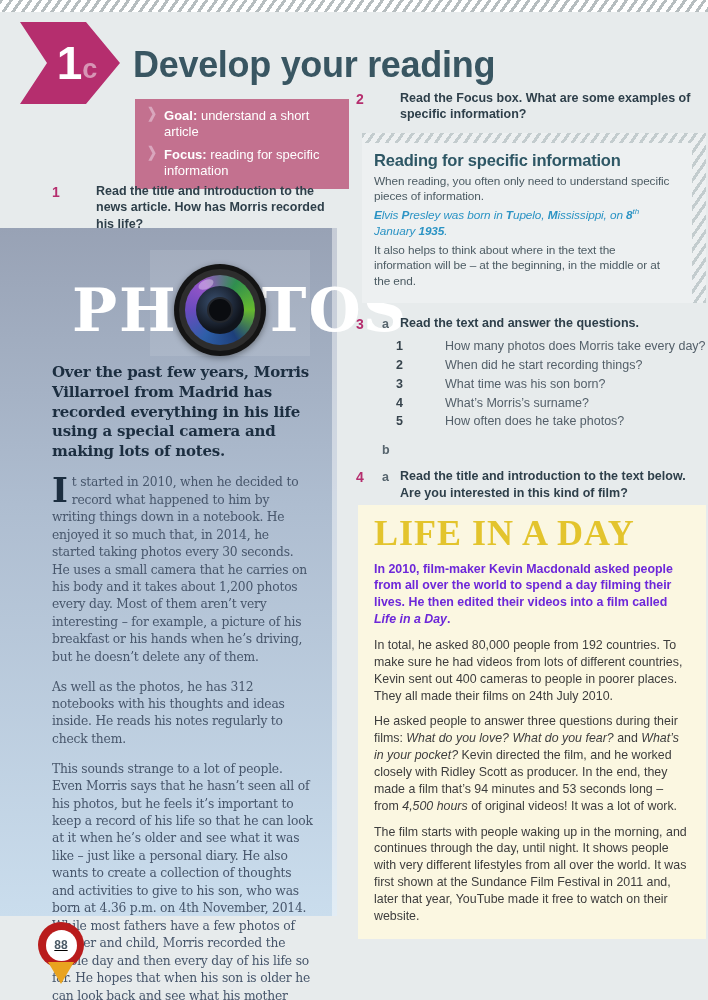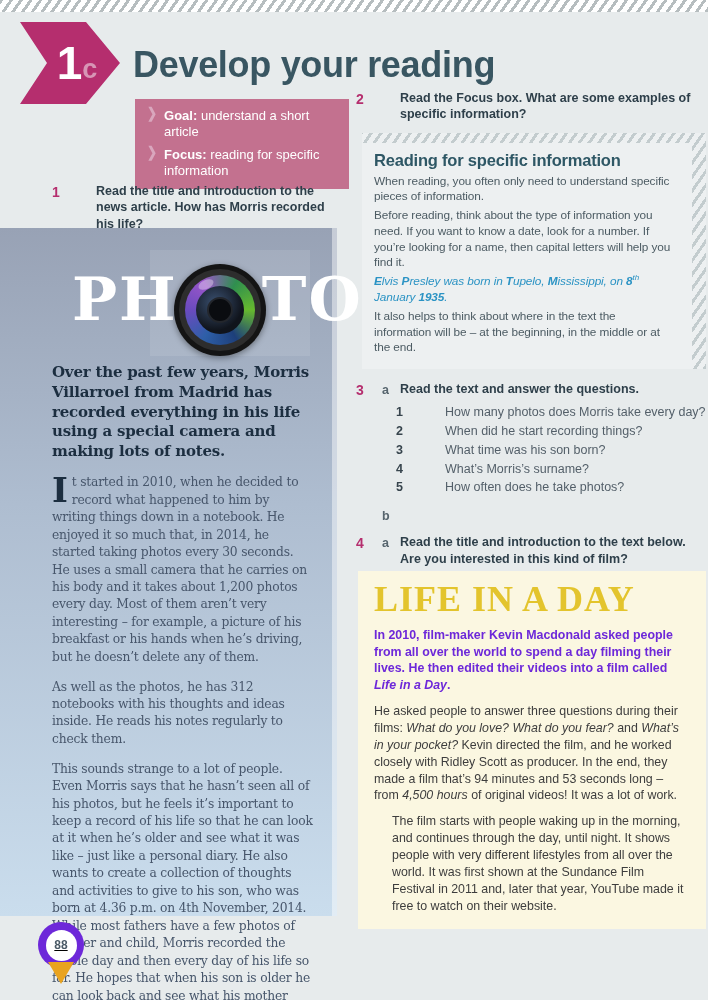--- a/index.html
+++ b/index.html
@@ -56,21 +56,21 @@
   }
   .article::after{content:"";position:absolute;top:0;right:0;width:5px;height:100%;
     background:rgba(255,255,255,0.45);}
   .lens-backdrop{position:absolute;left:150px;top:22px;width:160px;height:106px;
     background:rgba(255,255,255,0.10);}
   .art-title{position:absolute;left:8px;top:6px;color:#141414;
     font-family:"DejaVu Serif",serif;font-weight:900;white-space:nowrap;}
   .art-title .a{font-size:31px;letter-spacing:1px;}
   .art-title .life{font-size:41px;letter-spacing:2px;}
   .art-title .in{font-size:24px;letter-spacing:1px;}
-  .art-title2{position:absolute;left:72px;top:36px;display:flex;align-items:flex-start;
+  .art-title2{position:absolute;left:72px;top:36px;display:flex;align-items:center;
     color:#ffffff;font-family:"DejaVu Serif",serif;font-weight:900;font-size:60px;letter-spacing:2px;}
   .lens{width:92px;height:92px;border-radius:50%;background:#141414;position:relative;
     margin:0 -4px;flex:0 0 auto;box-shadow:0 2px 6px rgba(0,0,0,0.4);}
   .lens>div{position:absolute;border-radius:50%;}
   .lens .r1{inset:5px;background:#2d2d2d;}
   .lens .r2{inset:11px;background:conic-gradient(from 210deg,#2e5fa8,#6a4bbf,#9a56c9,#2f8f4f,#66b82e,#1d3f7a,#2e5fa8);}
   .lens .r3{inset:22px;background:radial-gradient(circle at 40% 35%,#3a5070,#10141c 65%);}
   .lens .r4{inset:33px;background:#0a0c10;border:2px solid #23262c;box-sizing:border-box;}
   .lens .hl{left:24px;top:16px;width:16px;height:9px;background:rgba(255,255,255,0.35);
     transform:rotate(-25deg);border-radius:50%;}
@@ -99,25 +99,25 @@
   .focusbox .example sup{font-size:8px;}
   
   .lifebox{
     background:#fbf7e1;margin:4px 0 14px 2px;padding:10px 16px 14px 16px;
   }
   .lifebox h2{
     margin:0 0 8px 0;font-family:"Liberation Serif",serif;font-weight:bold;
     color:#e3c42d;font-size:36px;letter-spacing:1px;line-height:1.05;
   }
   .lifebox p{margin:0 0 9px 0;font-size:12.4px;line-height:1.36;color:#3d3d3d;}
-  .lifebox p:last-child{margin-bottom:0;margin-left:18px;}
+  .lifebox p:last-child{margin-bottom:0;}
   .lifebox .lead{font-weight:bold;color:#6d28d9;}
   
   .page-pin{position:absolute;left:38px;top:922px;width:46px;height:64px;}
-  .page-pin .circle{width:46px;height:46px;border-radius:50%;background:#6d28d9;
+  .page-pin .circle{width:46px;height:46px;border-radius:50%;background:#b91c1c;
     display:flex;align-items:center;justify-content:center;text-decoration:underline;}
   .page-pin .inner{width:31px;height:31px;border-radius:50%;background:#ffffff;
     display:flex;align-items:center;justify-content:center;
     color:#4a5a66;font-size:12px;font-weight:bold;}
   .page-pin .tail{width:0;height:0;margin:-6px auto 0 auto;
     border-left:13px solid transparent;border-right:13px solid transparent;
     border-top:22px solid #e9a31f;}
   sup{line-height:0;font-style:italic;}
 </style>
 </head>
@@ -176,21 +176,20 @@
   <div class="ex-row">
     <span class="ex-num">2</span>
     <span class="ex-letter"></span>
     <span class="ex-text">Read the Focus box. What are some examples of specific information?</span>
   </div>
 
   <div class="focusbox-wrap">
     <div class="focusbox">
       <h3>Reading for specific information</h3>
       <p>When reading, you often only need to understand specific pieces of information.</p>
-      <p>Before reading, think about the type of information you need. If you want to know a date, look for a number. If you’re looking for a name, then capital letters will help you find it.</p>
       <p class="example"><span style="font-weight: bold;">E</span><span>lvis </span><span style="font-weight: bold;">P</span><span>resley was born in </span><span style="font-weight: bold;">T</span><span>upelo, </span><span style="font-weight: bold;">M</span><span>ississippi, on </span><span style="font-weight: bold;">8</span><sup>th</sup><span> January </span><span style="font-weight: bold;">1935</span><span>.</span></p>
       <p>It also helps to think about where in the text the information will be – at the beginning, in the middle or at the end.</p>
     </div>
   </div>
 
   <div class="ex-row" style="margin-bottom:2px;">
     <span class="ex-num">3</span>
     <span class="ex-letter">a</span>
     <span class="ex-text">Read the text and answer the questions.</span>
   </div>
@@ -224,20 +223,21 @@
 
   <div class="ex-row" style="margin-bottom:4px;">
     <span class="ex-num">4</span>
     <span class="ex-letter">a</span>
     <span class="ex-text">Read the title and introduction to the text below. Are you interested in this kind of film?</span>
   </div>
 
   <div class="lifebox">
     <h2>LIFE IN A DAY</h2>
     <p class="lead"><span style="font-weight: bold;">In 2010, film-maker Kevin Macdonald asked people from all over the world to spend a day filming their lives. He then edited their videos into a film called </span><span style="font-weight: bold; font-style: italic;">Life in a Day</span><span style="font-weight: bold;">.</span></p>
+    <p>In total, he asked 80,000 people from 192 countries. To make sure he had videos from lots of different countries, Kevin sent out 400 cameras to people in poorer places. They all made their films on 24th July 2010.</p>
     <p><span>He asked people to answer three questions during their films: </span><span style="font-style: italic;">What do you love? What do you fear?</span><span> and </span><span style="font-style: italic;">What’s in your pocket?</span><span> Kevin directed the film, and he worked closely with Ridley Scott as producer. In the end, they made a film that’s 94 minutes and 53 seconds long – from </span><span style="font-style: italic;">4,500 hours</span><span> of original videos! It was a lot of work.</span></p>
     <p>The film starts with people waking up in the morning, and continues through the day, until night. It shows people with very different lifestyles from all over the world. It was first shown at the Sundance Film Festival in 2011 and, later that year, YouTube made it free to watch on their website.</p>
   </div>
 
 </div>
 
 <div class="page-pin">
   <div class="circle">
     <div class="inner">
         <span>88</span>

